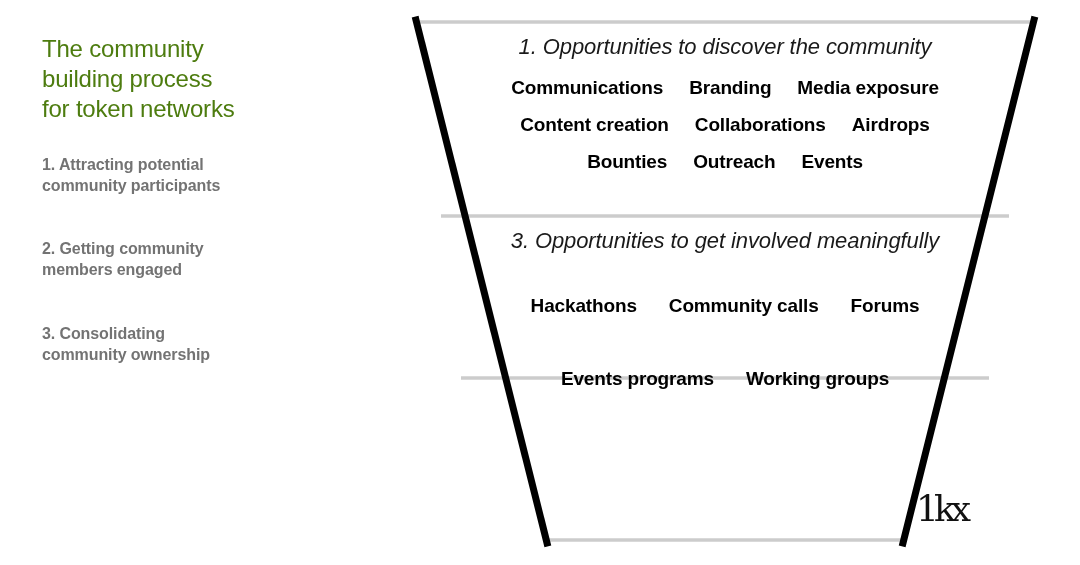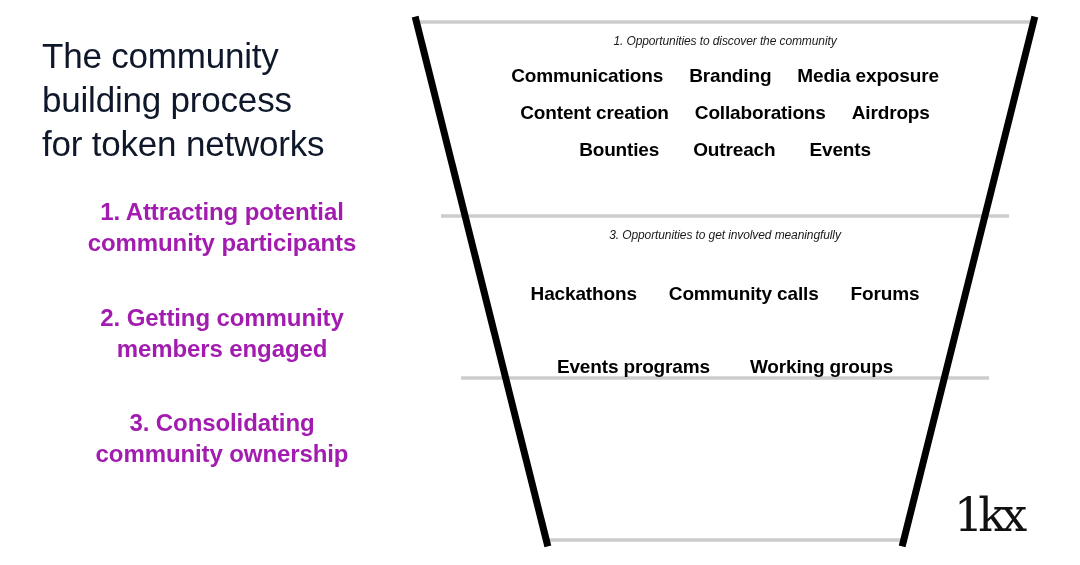--- a/index.html
+++ b/index.html
@@ -18,39 +18,38 @@
   }
 
   
   #left-column {
     position: absolute;
     left: 42px;
     top: 34px;
     width: 360px;
   }
   #deck-title {
-    font-size: 35px;
+    font-size: 24px;
     font-weight: 400;
     line-height: 1.26;
     letter-spacing: -0.2px;
-    color: #0f172a;
+    color: #4d7c0f;
     white-space: pre-line;
   }
   #stage-list {
     margin-top: 30px;
   }
   .stage-item {
-    font-size: 24px;
+    font-size: 16px;
     font-weight: 700;
     line-height: 1.3;
     letter-spacing: -0.1px;
-    color: #a21caf;
+    color: #737373;
     margin-bottom: 43px;
     white-space: pre-line;
-    text-align: center;
   }
   .stage-item:last-child { margin-bottom: 0; }
 
   
   #funnel {
     position: absolute;
     left: 405px;
     top: 12px;
     width: 640px;
     height: 545px;
@@ -73,36 +72,36 @@
     position: absolute;
     left: 0;
     width: 640px;
     text-align: center;
   }
   #section-1 { top: 22px; }
   #section-2 { top: 216px; }
   #section-3 { top: 379px; }
 
   .section-heading {
-    font-size: 12px;
+    font-size: 22px;
     font-style: italic;
     font-weight: 400;
     color: #1a1a1a;
     letter-spacing: -0.1px;
   }
   .section-rows {
     margin-top: 14px;
   }
   .item-row {
     display: flex;
     justify-content: center;
     align-items: flex-start;
     margin-bottom: 12px;
   }
-  .item-row:last-child { margin-bottom: 0; gap: 8px; }
+  .item-row:last-child { margin-bottom: 0; }
   .funnel-item {
     font-size: 19px;
     font-weight: 700;
     letter-spacing: -0.15px;
     color: #000000;
     margin: 0 13px;
     line-height: 1.22;
     white-space: pre-line;
     text-align: center;
   }
@@ -111,24 +110,24 @@
   #section-2 .section-rows { margin-top: 24px; }
   #section-2 .item-row { margin-bottom: 18px; }
   #section-2 .funnel-item { margin: 16px 16px; }
   #section-3 .section-rows { margin-top: 24px; }
   #section-3 .item-row { margin-bottom: 20px; }
   #section-3 .funnel-item { margin: 0 26px; }
 
   
   #brand-logo {
     position: absolute;
-    left: 954px;
+    left: 916px;
     top: 488px;
     font-family: "DejaVu Serif", serif;
-    font-size: 46px;
+    font-size: 36px;
     font-weight: 400;
     color: #111111;
     letter-spacing: -5px;
   }
 </style>
 </head>
 <body>
 
 <div id="page">
 

